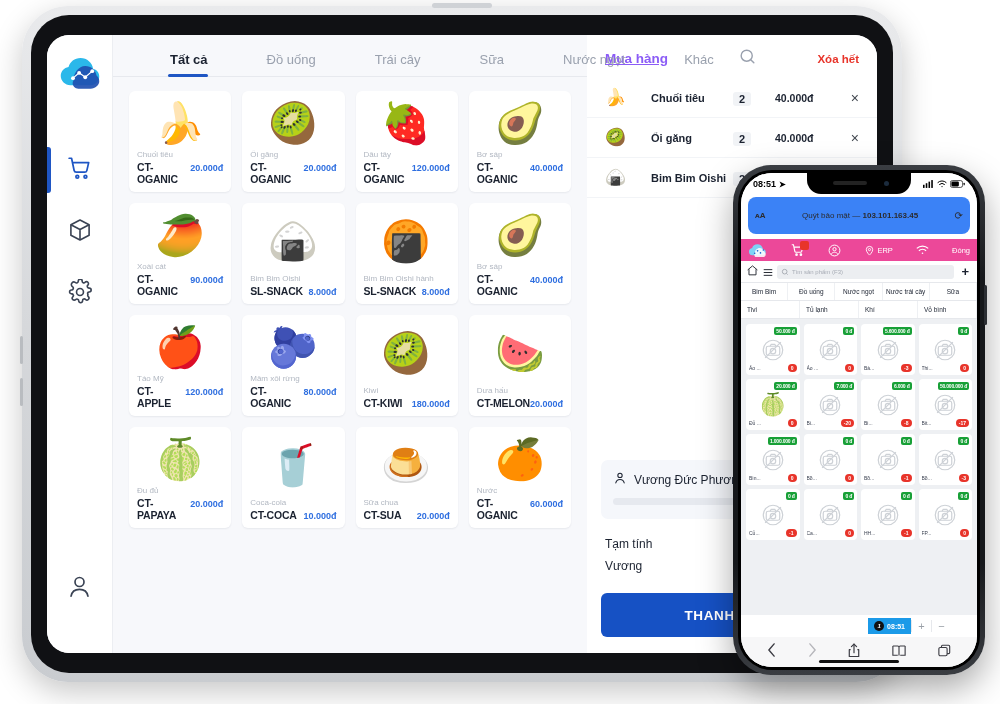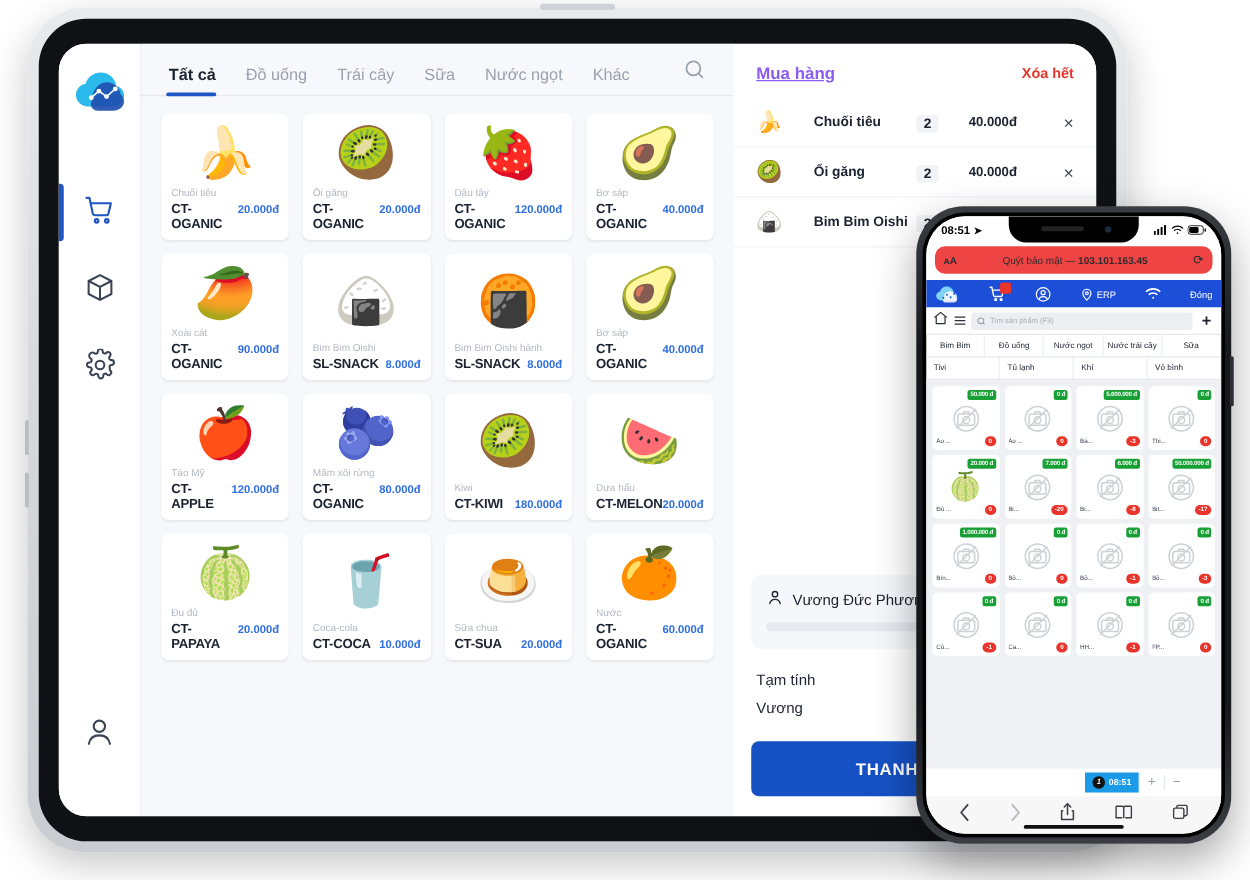--- a/index.html
+++ b/index.html
@@ -62,21 +62,21 @@
   .main { flex: 1; display:flex; min-width:0; }
   .catalog { flex:1; min-width:0; display:flex; flex-direction:column; background:#f7f8fb; }
 
   .tabs {
     height: 42px; display:flex; align-items:flex-end; gap:0;
     padding: 0 22px 0 22px; background:#f7f8fb; position:relative;
     border-bottom:1px solid #e7e9ee;
   }
   .tab {
     font-size: 13px; color:#9aa1ae; padding: 0 16px 9px 0; margin-right:8px;
-    position: relative; white-space:nowrap;
+    position: relative; white-space:nowrap;margin-left:35px;
   }
   .tab.active { color:#1b2230; font-weight:bold; }
   .tab.active::after {
     content:''; position:absolute; left:-2px; bottom:-1px; width:40px; height:3px;
     background:#1f56c4; border-radius:2px;
   }
   .search-ic { margin-left:auto; margin-bottom:6px; color:#9aa1ae; }
 
   .grid {
     flex:1; padding: 14px 16px 10px 16px;
@@ -147,27 +147,27 @@
   }
   .notch-spk { position:absolute; left:26px; top:8px; width:34px; height:4px; background:#232323; border-radius:3px; }
   .notch-cam { position:absolute; right:22px; top:8px; width:5px; height:5px; background:#1b2b3d; border-radius:50%; }
   .statusbar {
     height:22px; display:flex; align-items:center; padding: 0 12px; font-size:9px;
     color:#000; font-weight:bold; background:#fff;
   }
   .sb-right { margin-left:auto; display:flex; align-items:center; gap:3px; }
   .urlbar-wrap { background:#fff; padding: 2px 7px 5px 7px; }
   .urlbar {
-    height:22px; background:#ef4444; border-radius:8px; display:flex; align-items:center;
+    height:37px; background:#3b82f6; border-radius:8px; display:flex; align-items:center;
     padding: 0 7px; font-size:8px; color:#2b2b2e;
   }
   .url-text { flex:1; text-align:center; }
   .url-host { font-weight:bold; }
   .appbar {
-    height:22px; background:#1d4ed8; display:flex; align-items:center; color:#fff;
+    height:22px; background:#ec4899; display:flex; align-items:center; color:#fff;
     padding: 0 7px; gap:0; font-size:7.5px; justify-content:space-between;
   }
   .appbar .ic { display:flex; align-items:center; gap:2px; position:relative; }
   .cart-dot { position:absolute; right:-4px; top:-2px; width:9px; height:9px; background:#e8342a;
     border-radius:2px; }
   .toolbar2 { height:22px; background:#fff; display:flex; align-items:center; padding:0 5px; gap:4px; border-bottom:1px solid #e6e8ec;}
   .ph-search { flex:1; height:14px; background:#eceef1; border-radius:3px; display:flex; align-items:center; gap:3px; padding:0 4px; }
   .ph-search span { font-size:6px; color:#a8adb6; }
   .ph-tabs { display:flex; border-bottom:1px solid #e6e8ec; }
   .ph-tab { flex:1; font-size:6.5px; color:#1b2230; padding: 5px 2px; text-align:center; border-right:1px solid #eef0f3; white-space:nowrap; }

